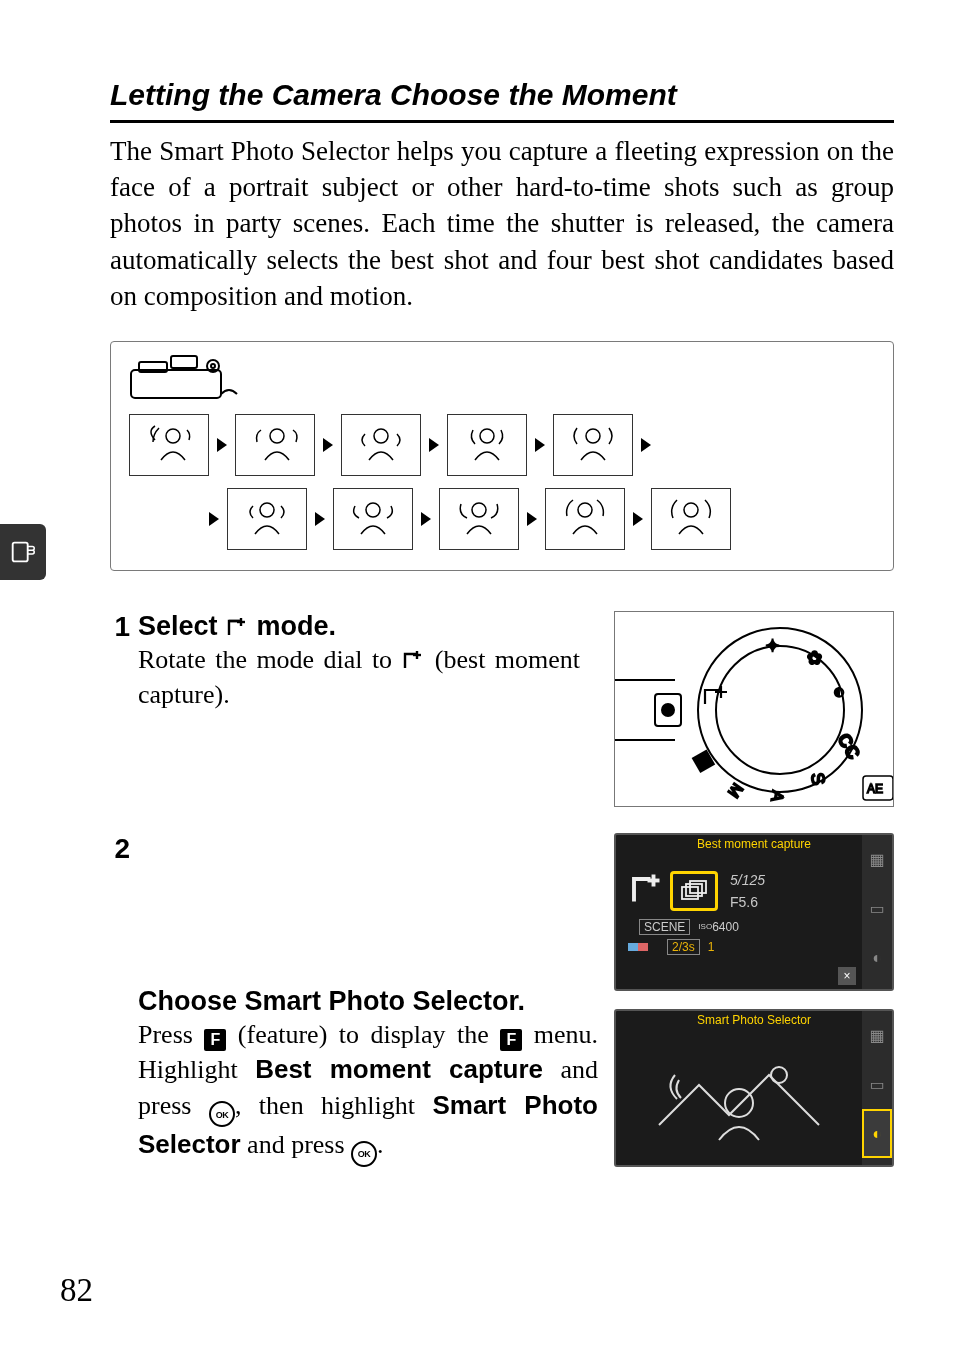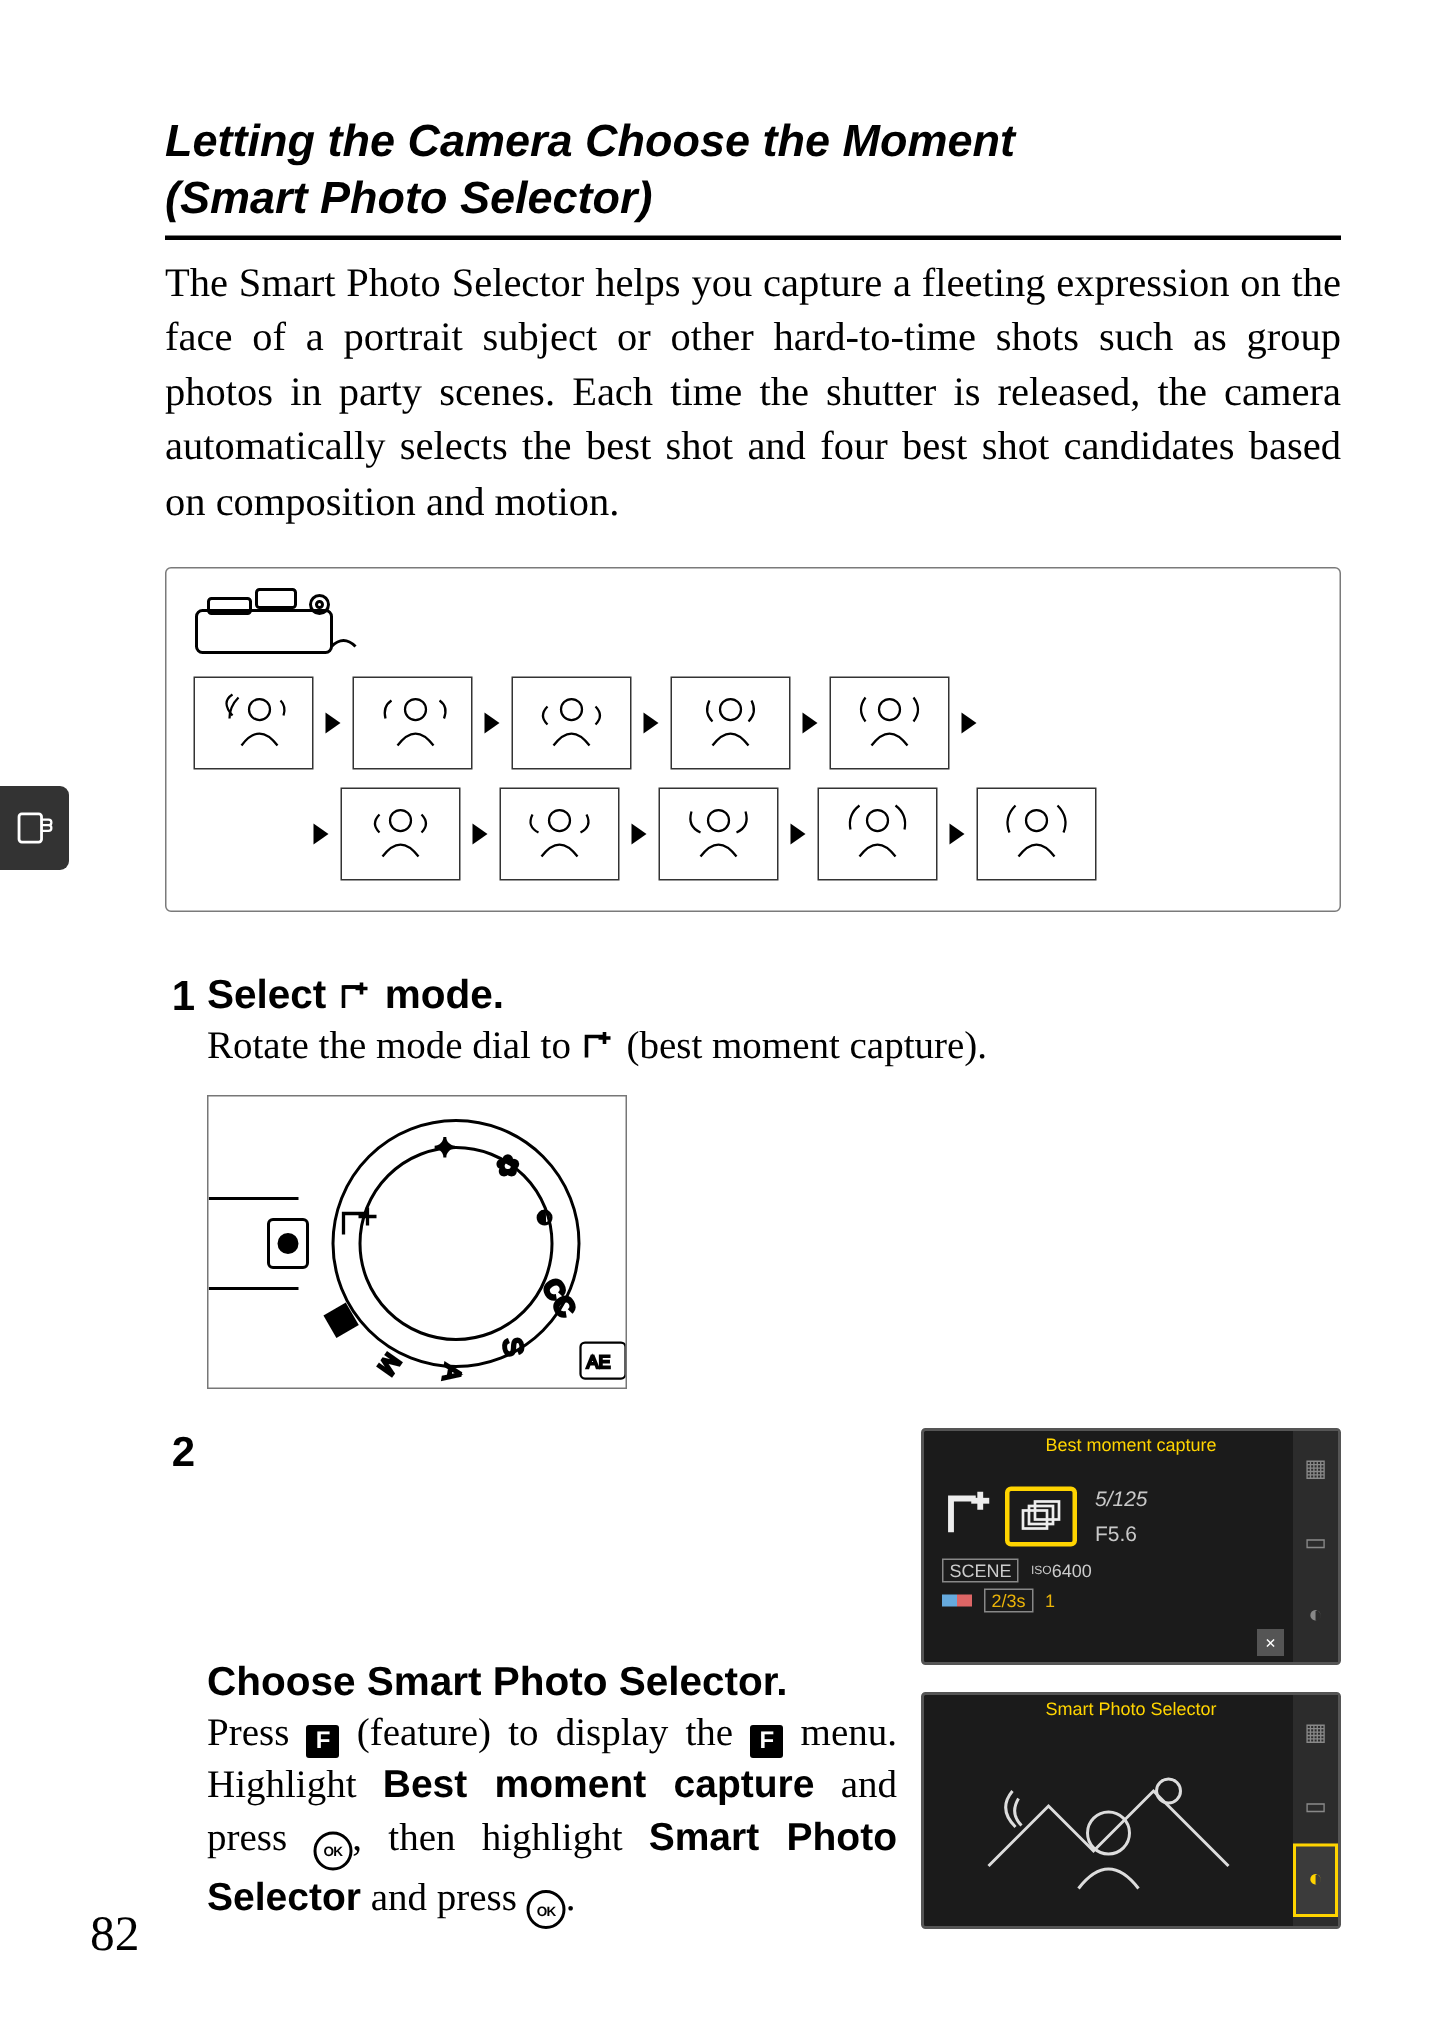--- a/index.html
+++ b/index.html
@@ -23,40 +23,40 @@
   .frame svg { width: 56px; height: 50px; }
   .tri { width: 0; height: 0; border-top: 7px solid transparent; border-bottom: 7px solid transparent; border-left: 10px solid #000; }
   .strip.indent { margin-left: 80px; }
 
   .step { display: flex; gap: 8px; margin-top: 26px; }
   .step-num { font-family: Arial, Helvetica, sans-serif; font-weight: 700; font-size: 28px; min-width: 20px; text-align: right; }
   .step-body { flex: 1; }
   .step-title { font-family: Arial, Helvetica, sans-serif; font-weight: 700; font-size: 27px; }
   .step-text { font-size: 26px; line-height: 1.35; text-align: justify; }
 
-  .step1-wrap { display: flex; gap: 16px; align-items: flex-start; flex-direction: column; }
+  .step1-wrap { display: flex; gap: 34px; align-items: flex-start; }
   .step1-text { flex: 1; }
 
   .dial-box { border: 1px solid #777; width: 280px; height: 196px; position: relative; overflow: hidden; }
 
   .step2-wrap { display: flex; gap: 16px; align-items: flex-end; }
   .step2-text { flex: 1; }
   .screens { width: 280px; display: flex; flex-direction: column; gap: 18px; }
   .screen { width: 280px; height: 158px; border: 2px solid #555; border-radius: 3px; background: #1b1b1b; position: relative; font-family: Arial, Helvetica, sans-serif; }
   .screen .titlebar { text-align: center; color: #ffd400; font-size: 12px; padding-top: 2px; }
   .screen .sidebar { position: absolute; right: 0; top: 0; bottom: 0; width: 30px; background: #2c2c2c; }
   .side-ico { width: 100%; height: 32%; display: flex; align-items: center; justify-content: center; color: #888; }
   .side-ico.hl { background: #3b3b3b; border: 2px solid #ffd400; color: #ffd400; }
   .screen1-body { display: flex; align-items: center; gap: 6px; padding: 18px 36px 0 12px; }
   .big-lplus { font-size: 36px; color: #eee; line-height: 1; }
   .stack-ico { width: 48px; height: 40px; border: 3px solid #ffd400; border-radius: 4px; display: flex; align-items: center; justify-content: center; color: #eee; font-size: 16px; }
   .readouts { font-size: 14px; color: #c8c8c8; line-height: 1.6; margin-left: 6px; }
   .readouts .v1 { font-style: italic; }
   .scene-row { display:flex; gap:8px; align-items:center; font-size:12px; color:#ccc; padding: 6px 36px 0 12px; }
-  .scene-box { border:1px solid #888; padding: 0 4px; }
+  .scene-box { border:1px solid #888; padding: 0 4px; margin-left: 11px; }
   .bot-row { display:flex; gap:8px; align-items:center; font-size:12px; color:#eab308; padding: 4px 36px 0 12px; }
   .ev-ico { width: 20px; height: 8px; background: linear-gradient(90deg,#6ad 0 50%, #d66 50% 100%); }
   .close-x { position:absolute; right: 36px; bottom: 4px; width: 18px; height: 18px; background:#555; color:#fff; display:flex; align-items:center; justify-content:center; font-size:12px; }
 
   .screen2-body { display:flex; align-items:center; justify-content:center; height: calc(100% - 18px); padding-right:30px; }
   .sketch { width: 180px; height: 100px; display:flex; align-items:center; justify-content:center; }
 
   .page-num { position: absolute; left: 60px; bottom: 36px; font-size: 33px; }
 
   .inline-icon { display: inline-flex; vertical-align: -4px; }
@@ -75,21 +75,20 @@
     <svg viewBox="0 0 32 32">
         <g fill="none" stroke="#fff" stroke-width="2">
       <rect x="5" y="6" width="16" height="20" rx="2"></rect>
       <path d="M21 10 h5 a2 2 0 0 1 0 4 l-5 0 M21 14 l5 0 a2 2 0 0 1 0 4 l-5 0" stroke-width="1.6"></path>
     </g>
       </svg>
   </div>
 
   <h2 class="title">
     <span>Letting the Camera Choose the Moment</span><br>
-    <span>(Smart Photo Selector)</span>
   </h2>
   <hr class="title-rule">
 
   <p class="intro">The Smart Photo Selector helps you capture a fleeting expression on the face of a portrait subject or other hard-to-time shots such as group photos in party scenes. Each time the shutter is released, the camera automatically selects the best shot and four best shot candidates based on composition and motion.</p>
 
   <div class="diagram">
     <div class="camera-row">
       <svg width="110" height="50" viewBox="0 0 110 50">
         <g fill="none" stroke="#000" stroke-width="2">
           <rect x="2" y="18" width="90" height="28" rx="4"></rect>

